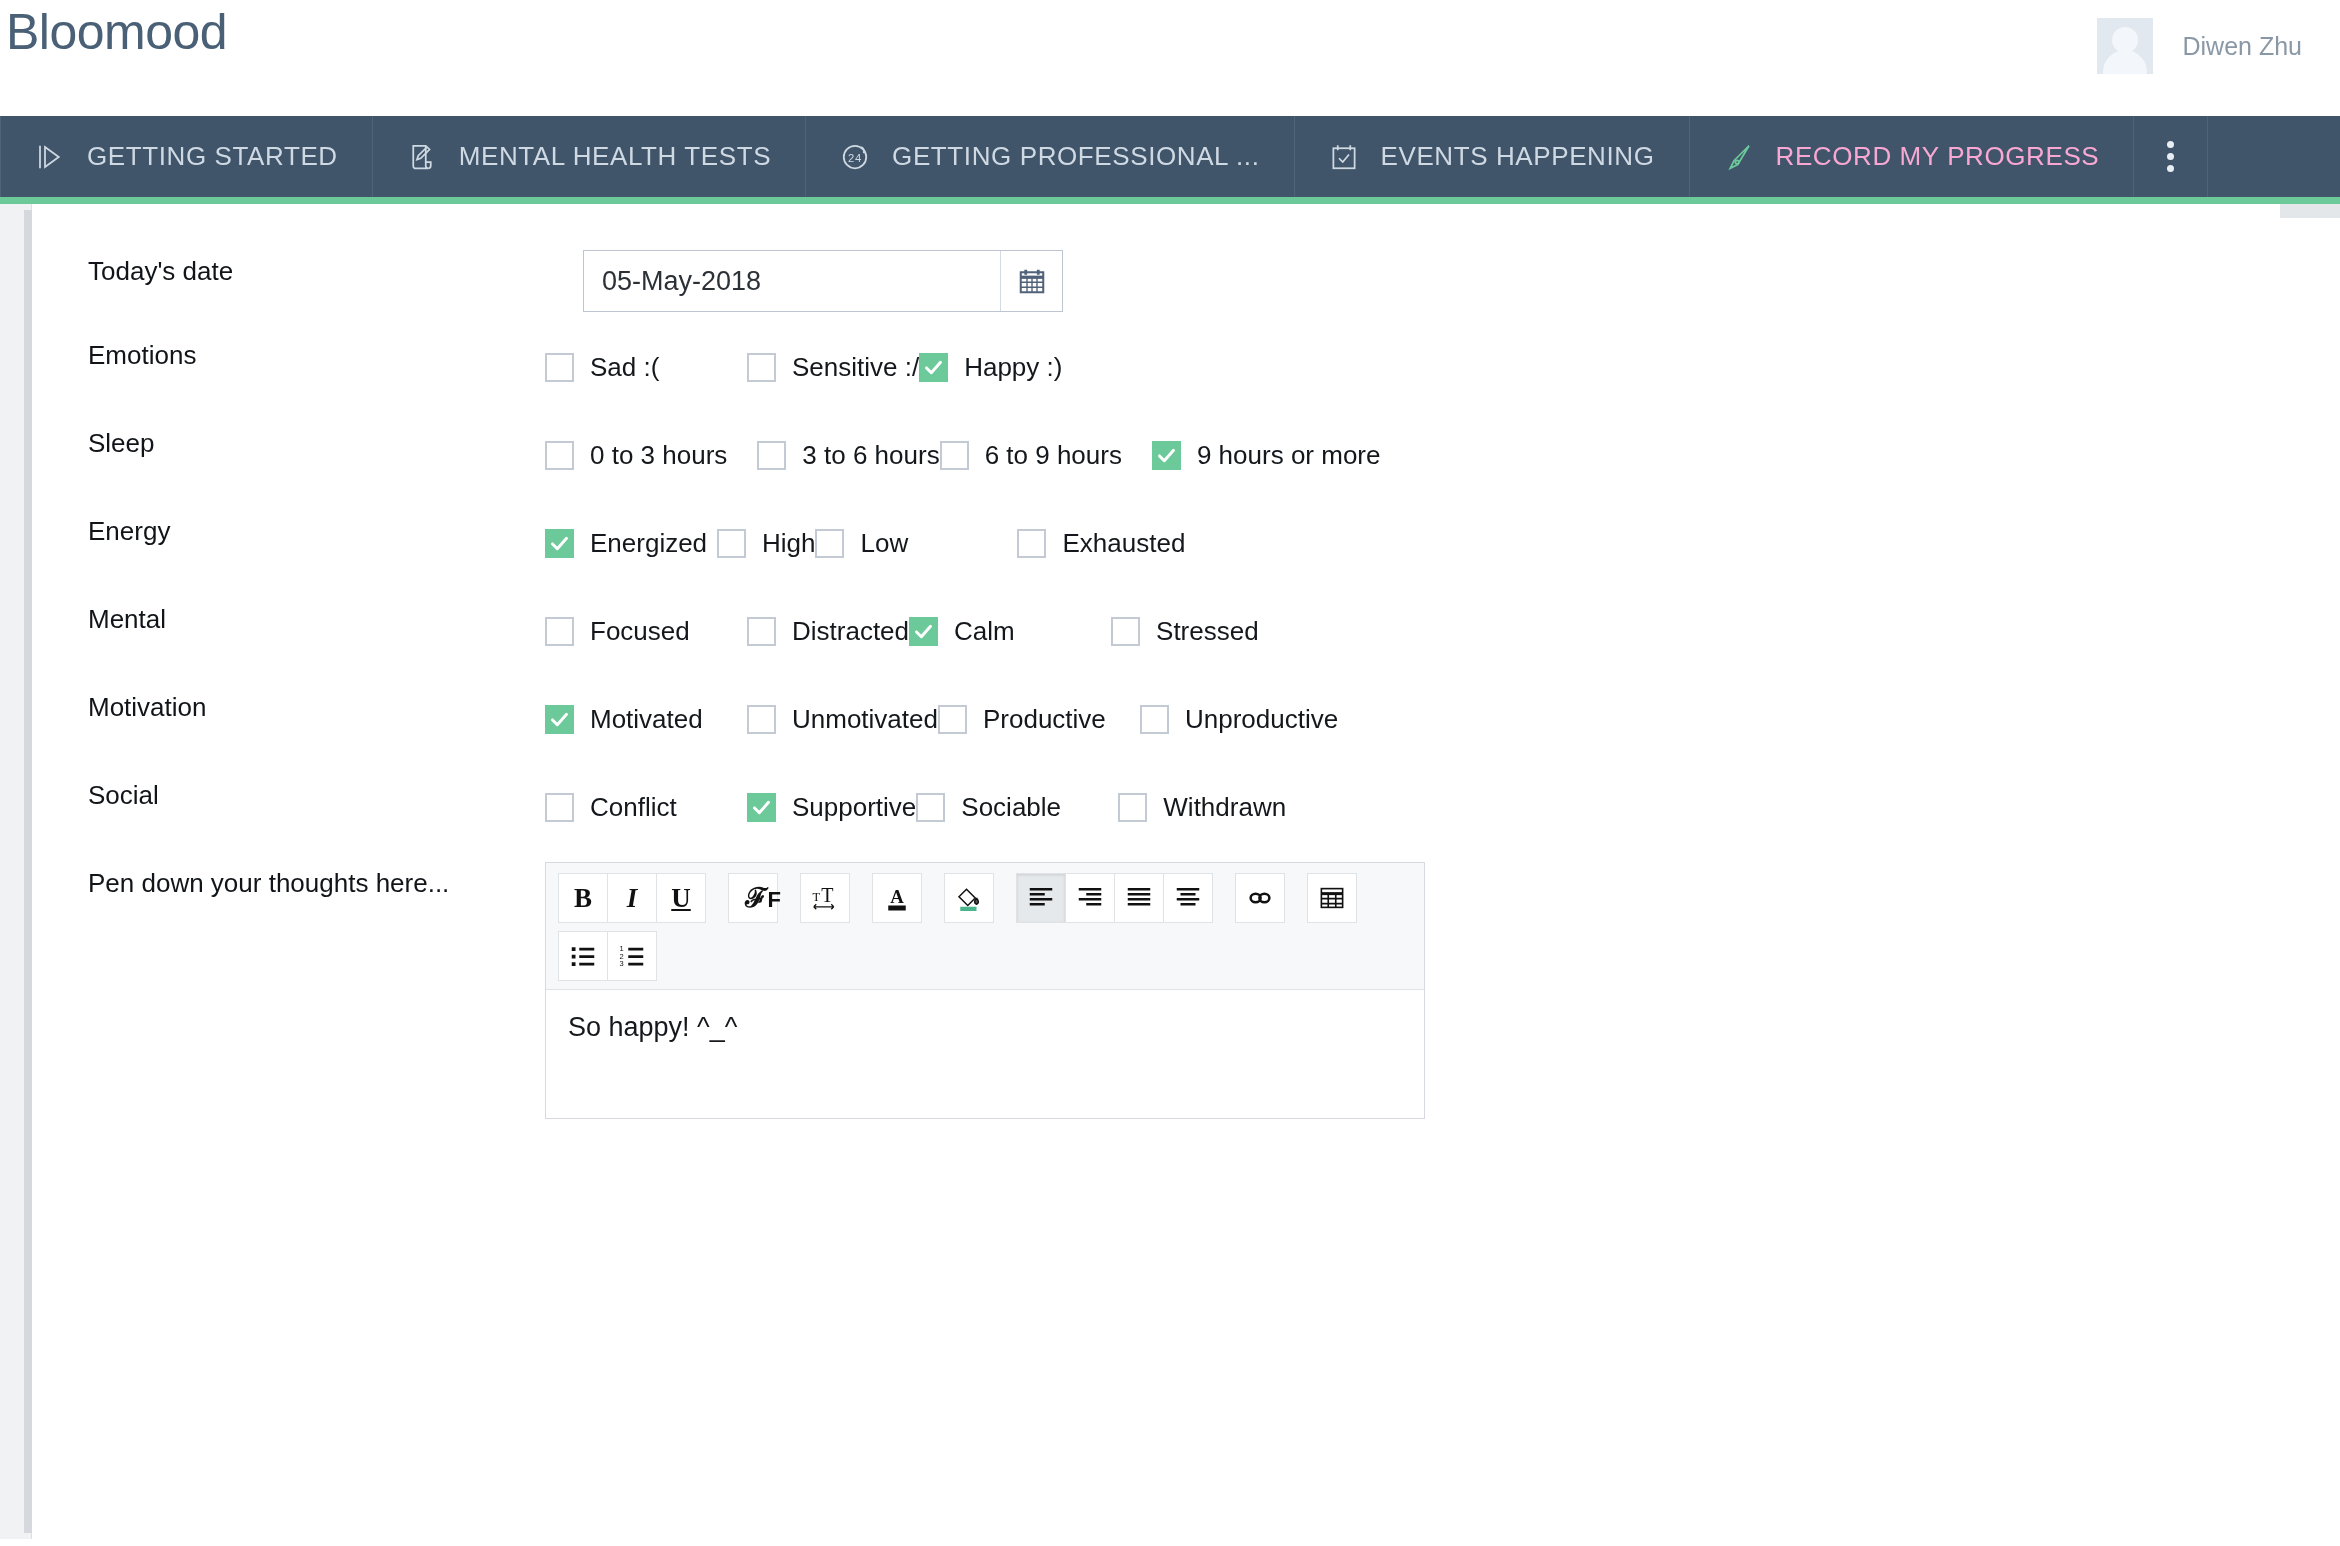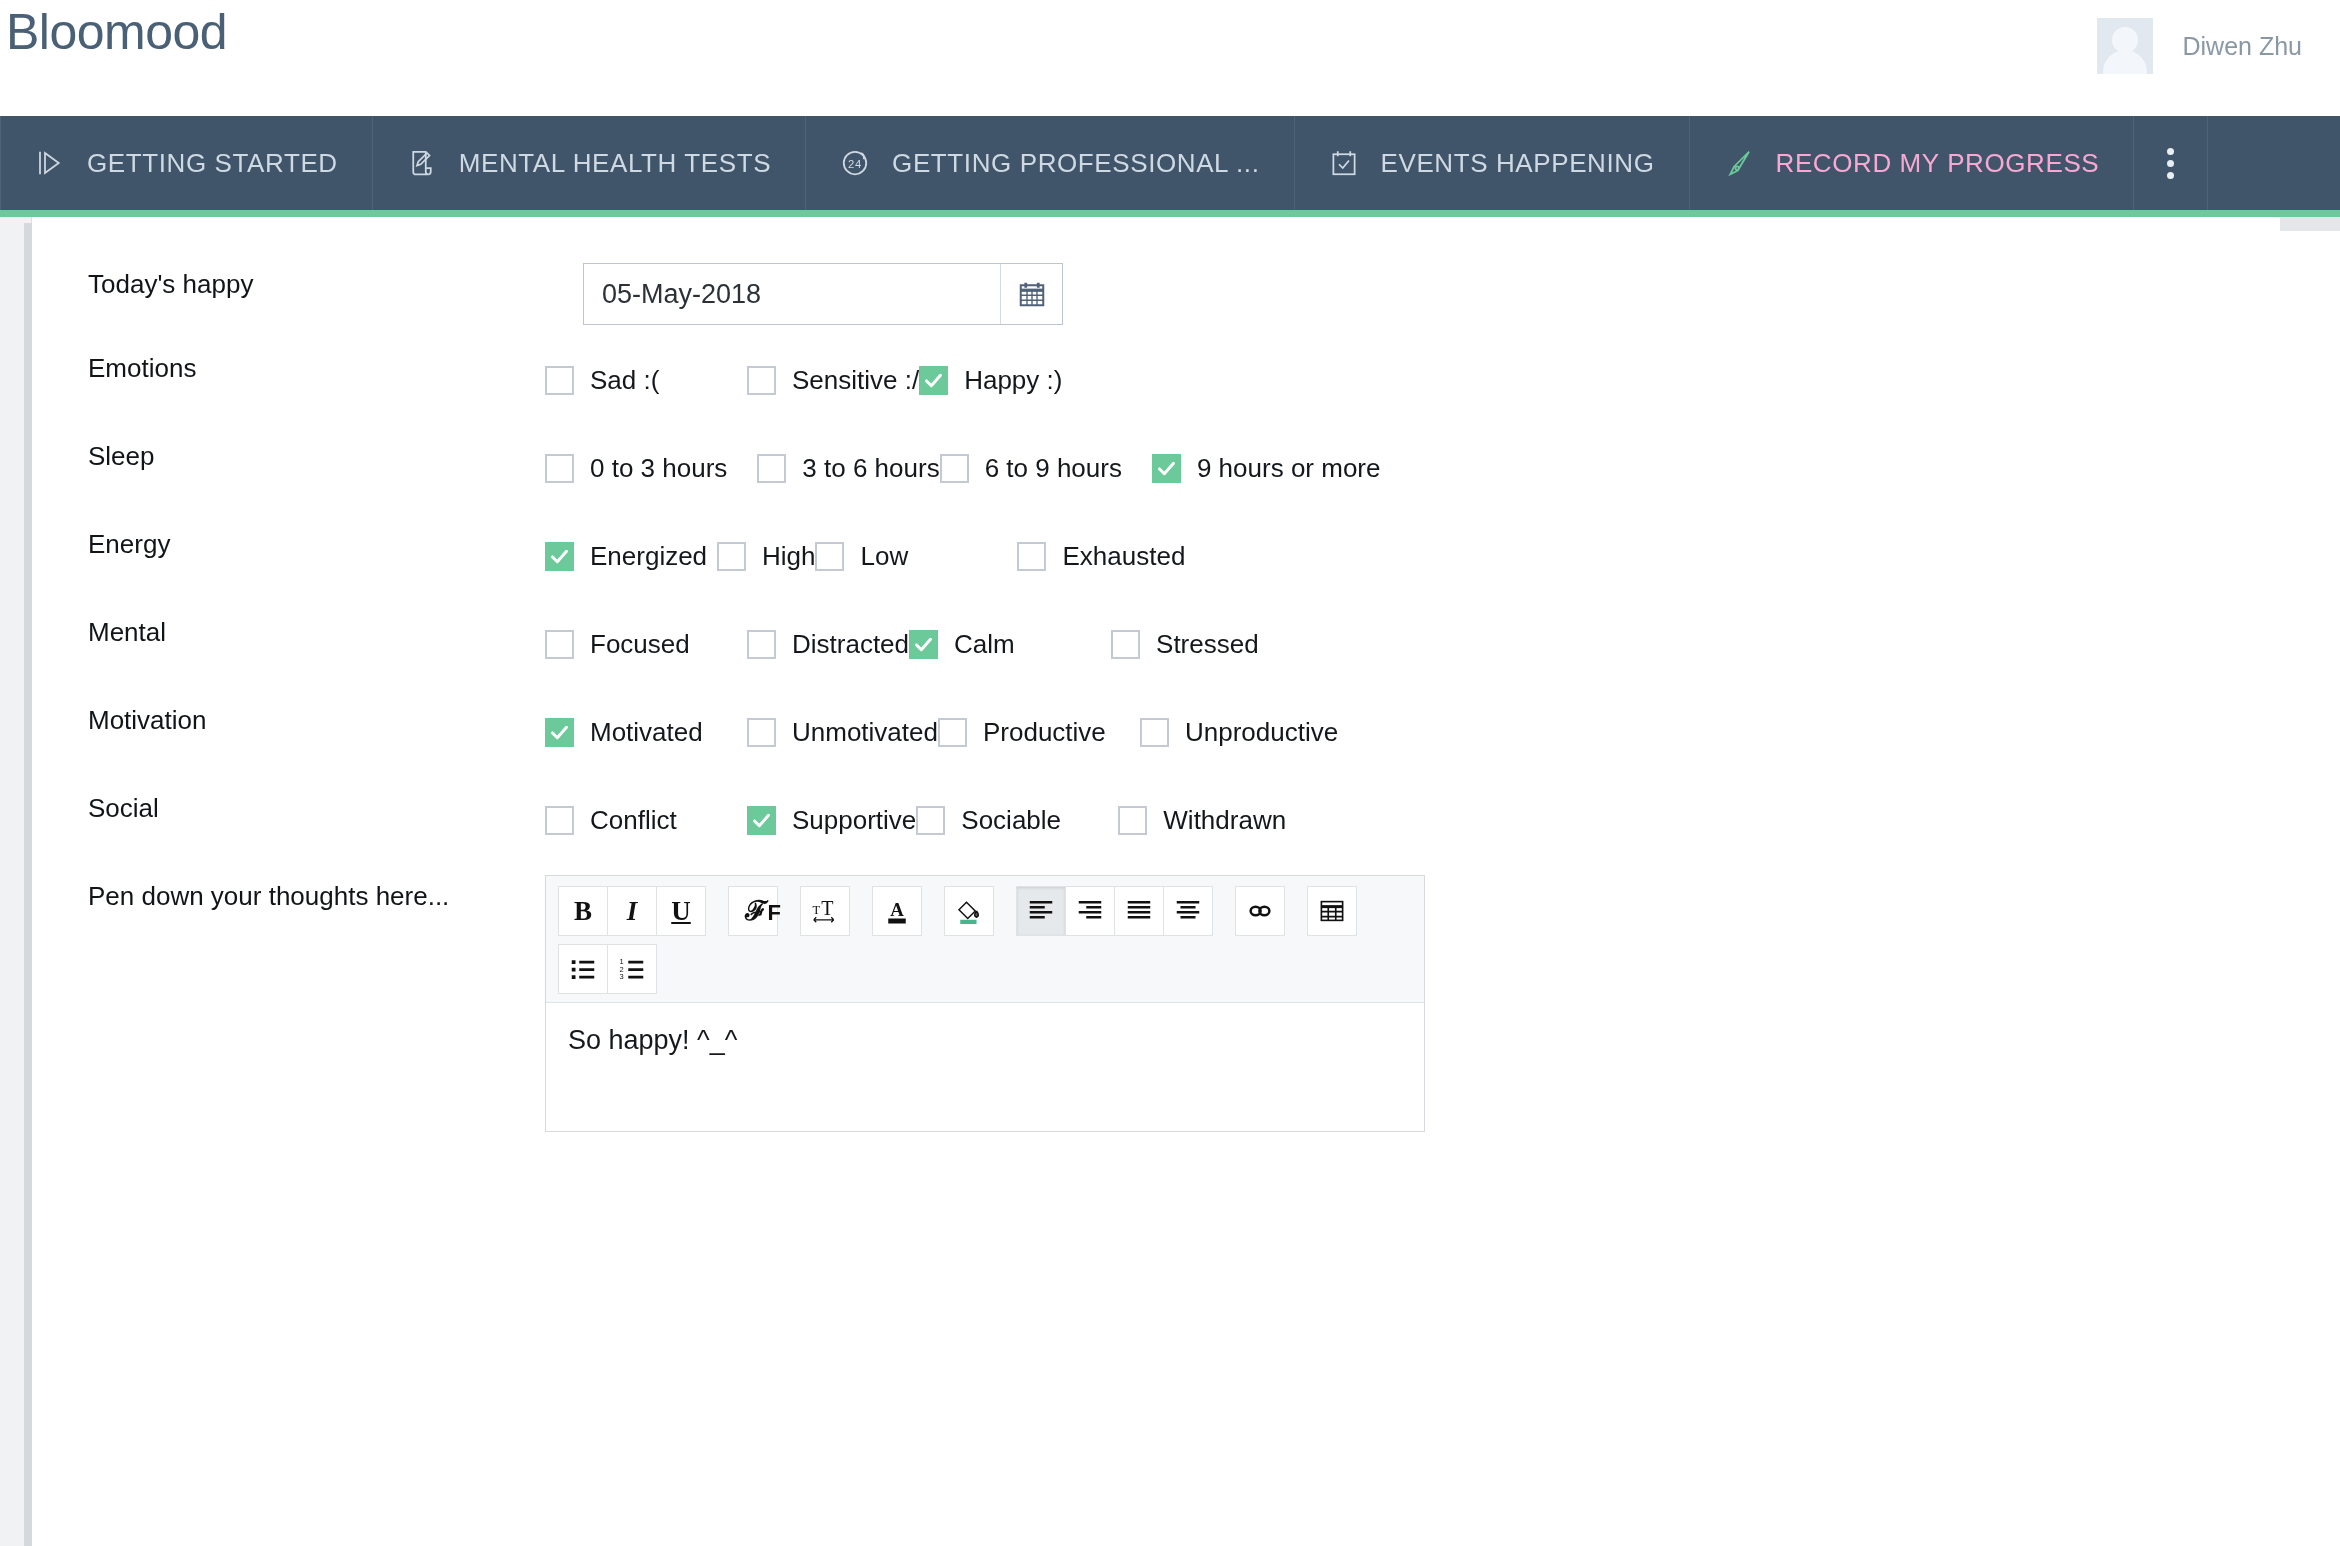--- a/index.html
+++ b/index.html
@@ -56,21 +56,21 @@
     left: 6px; bottom: -2px;
   }
   .user-name {
     font-size: 25px;
     color: #8a98a6;
     white-space: nowrap;
   }
 
   
   .navbar {
-    height: 101px;
+    height: 88px;
     background: #41556a;
     display: flex;
     align-items: stretch;
     border-bottom: 7px solid #6bc99a;
   }
   .navtab {
     display: flex;
     align-items: center;
     gap: 22px;
     padding: 0 34px;
@@ -316,21 +316,21 @@
 
 <div class="page">
   <div class="rail-left">
       <div class="thumb"></div>
     </div>
   <div class="rail-right"></div>
 
   <div class="form">
 
     <div class="row" style="margin-bottom:22px;">
-      <div class="row-label">Today's happy</div>
+      <div class="row-label">Today's date</div>
       <div class="row-field">
         <div class="date-wrap">
           <input type="text" id="date-input" placeholder="dd-Mmm-yyyy" value="05-May-2018" style="">
           <div class="date-btn">
             <svg width="30" height="30" viewBox="0 0 24 24" fill="none" stroke="#50627a" stroke-width="1.6">
               <rect x="3" y="5" width="18" height="16" fill="#fff"></rect>
               <path d="M3 9 h18" stroke-width="2.6"></path>
               <path d="M7 3 v4 M17 3 v4" stroke-width="2.2"></path>
               <path d="M8 9 v12 M12 9 v12 M16 9 v12 M3 13 h18 M3 17 h18" stroke-width="1.1"></path>
             </svg>

